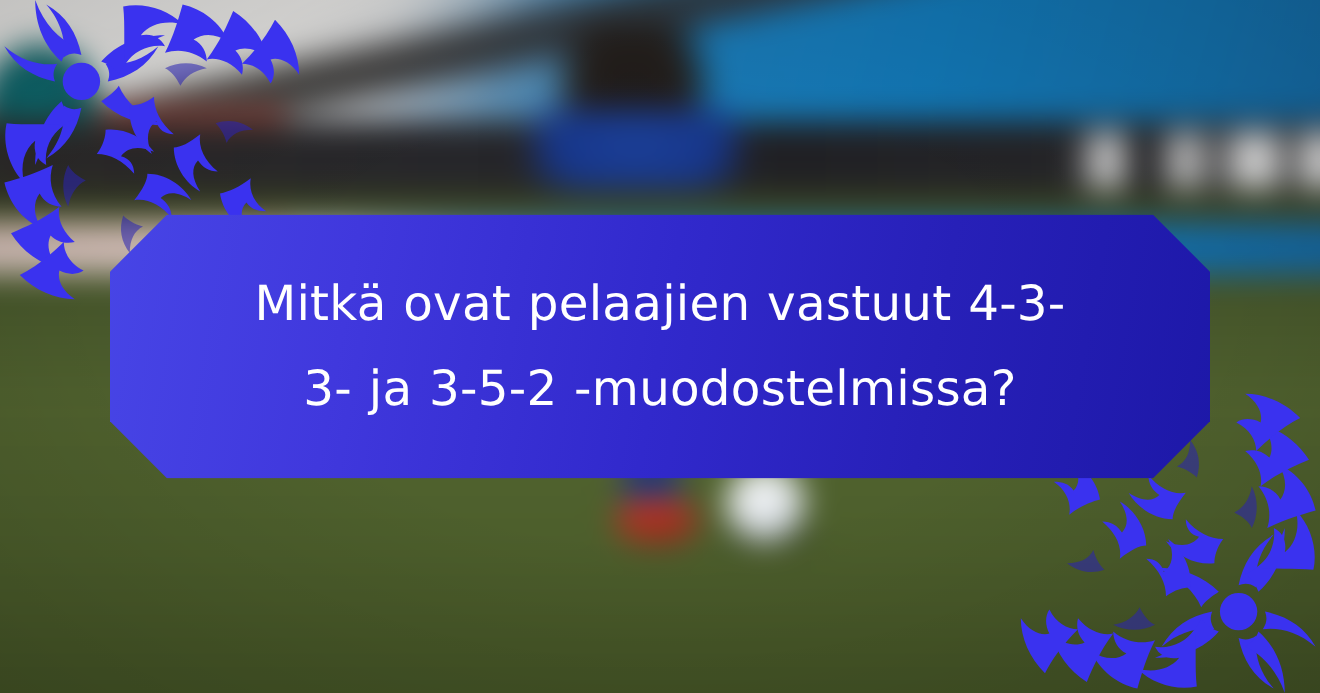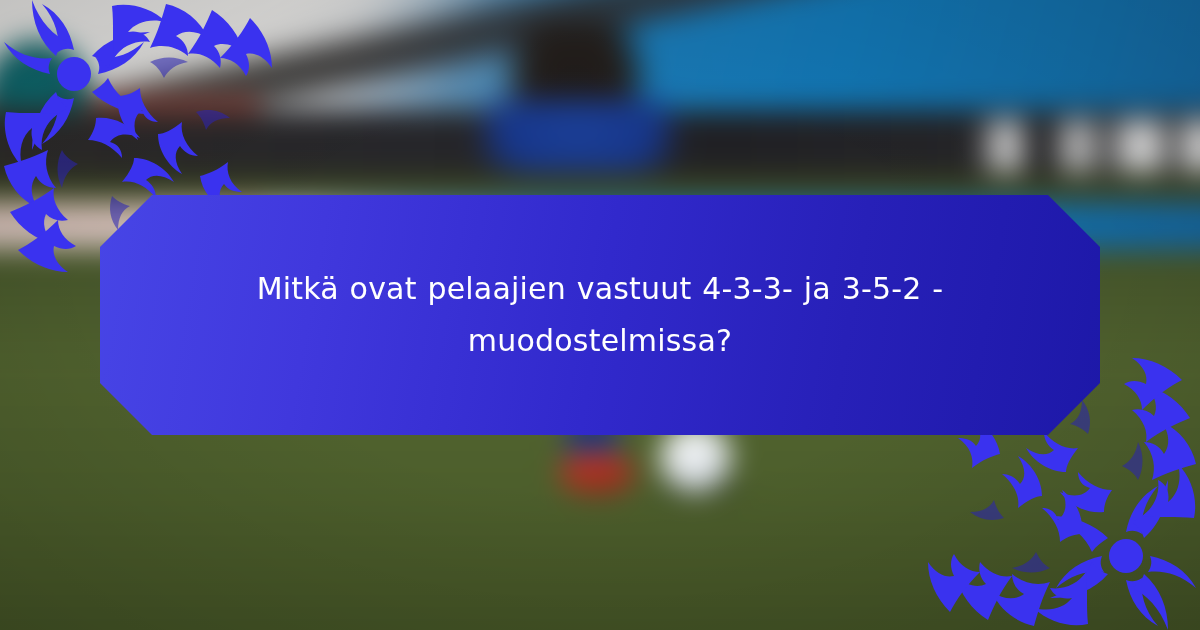--- a/index.html
+++ b/index.html
@@ -196,21 +196,21 @@
       0 calc(100% - 52px),
       0 52px);
     display: flex;
     align-items: center;
     justify-content: center;
     box-sizing: border-box;
     padding: 0 110px;
   }
   .banner-title {
     color: #ffffff;
-    font-size: 30px;
+    font-size: 44px;
     line-height: 1.75;
     font-weight: 400;
     text-align: center;
     letter-spacing: .2px;
     word-spacing: 1px;
   }
 </style>
 </head>
 <body>
 

